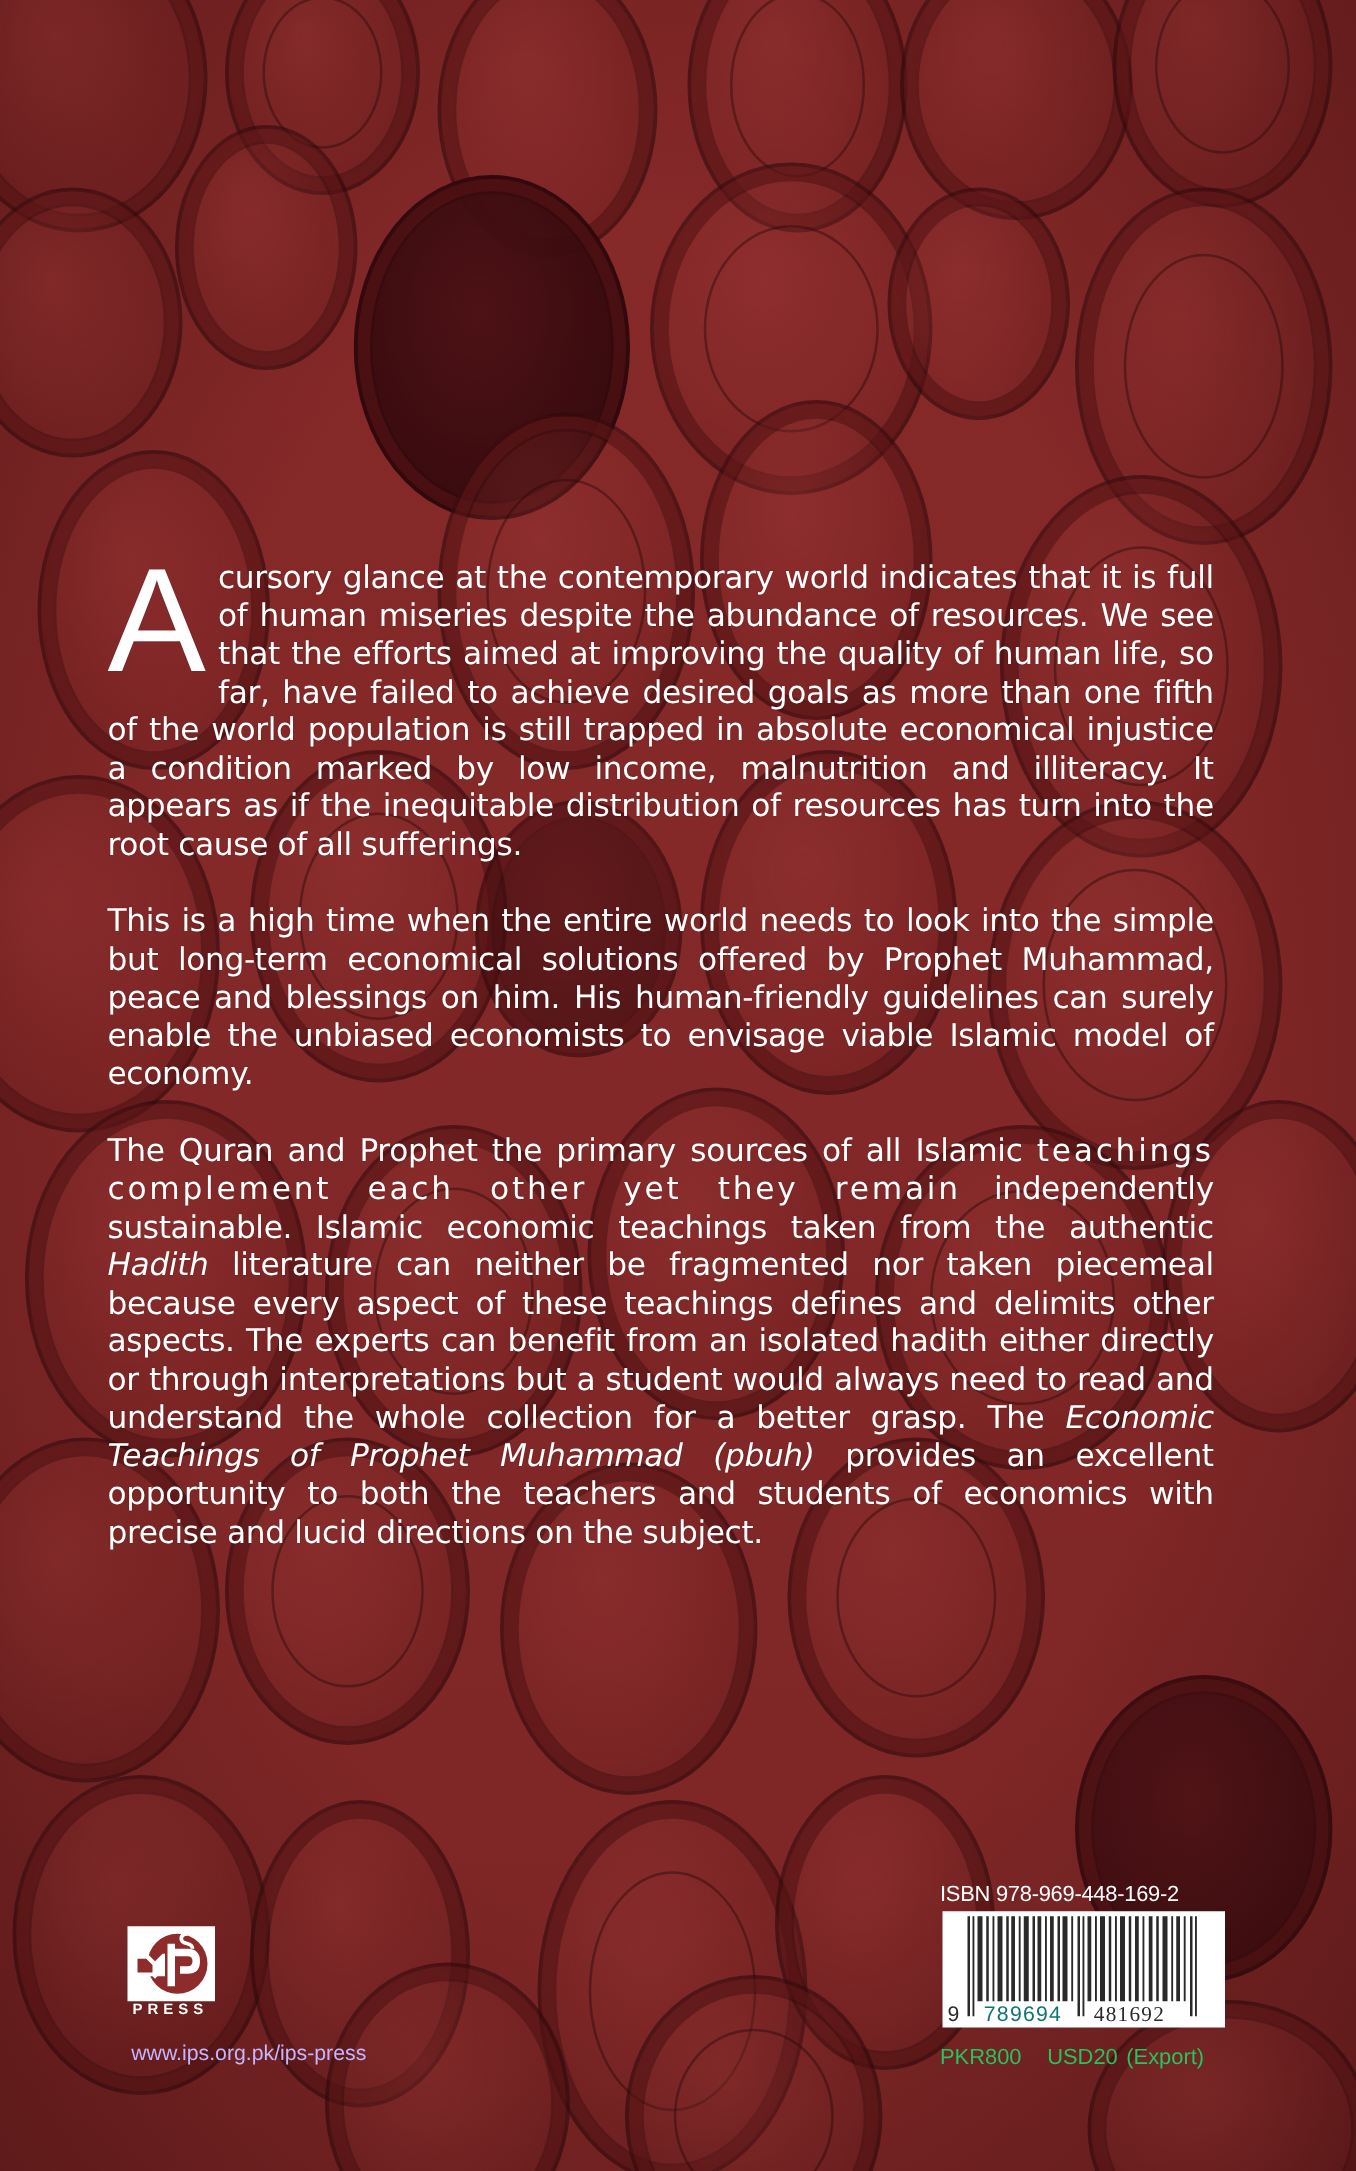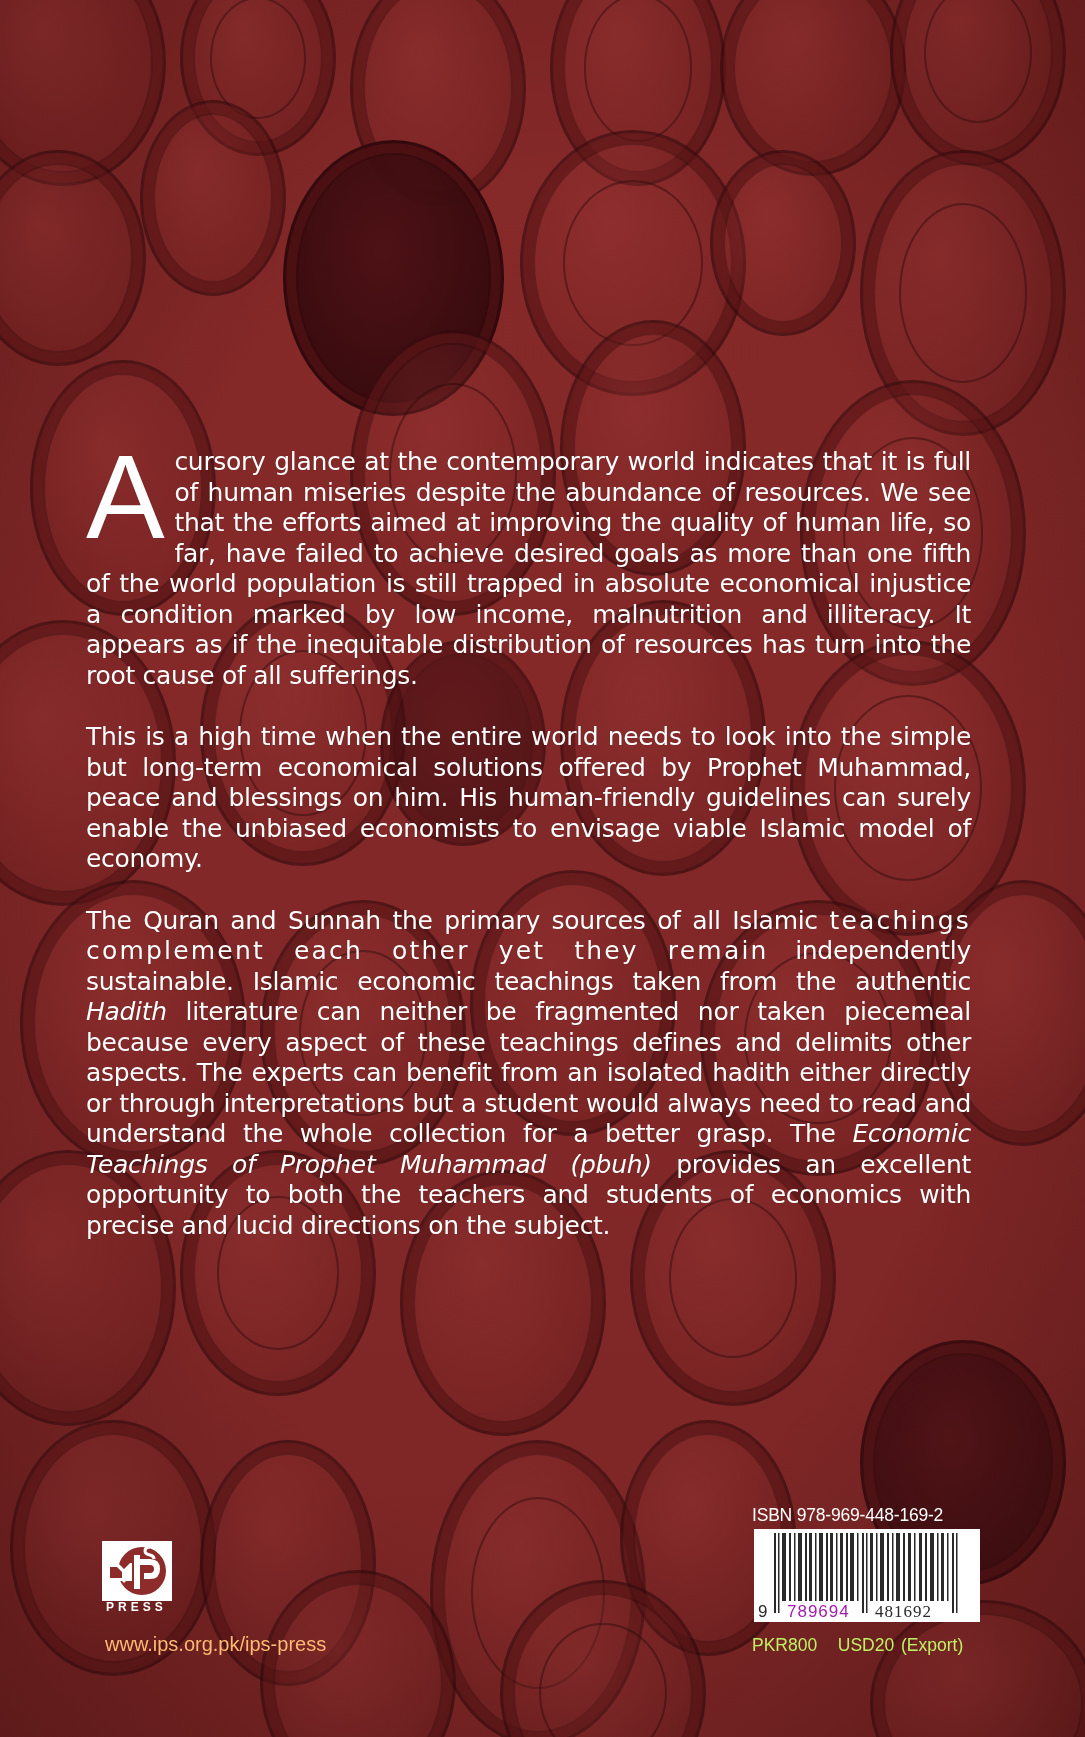--- a/index.html
+++ b/index.html
@@ -89,22 +89,22 @@
       font-size: 12px;
       font-weight: bold;
       letter-spacing: 4px;
       color: #ffffff;
     }
     .url {
       position: absolute;
       left: 105px;
       top: 1633px;
       font-family: "Liberation Sans", sans-serif;
-      font-size: 20px;
-      color: #fdba74;
+      font-size: 17px;
+      color: #c4b5fd;
     }
     .isbn {
       position: absolute;
       left: 752px;
       top: 1505px;
       font-family: "Liberation Sans", sans-serif;
       font-size: 17.5px;
       color: #ffffff;
       letter-spacing: -0.2px;
     }
@@ -116,21 +116,21 @@
       height: 93px;
       background: #ffffff;
     }
     .barcode svg { display: block; }
     .price {
       position: absolute;
       left: 752px;
       top: 1635px;
       font-family: "Liberation Sans", sans-serif;
       font-size: 17.5px;
-      color: #bef264;
+      color: #22c55e;
       word-spacing: 2px;
     }
   </style>
 </head>
 <body>
 
 <div class="bg">
   <div class="coin" style="left:-40px;top:-60px;width:200px;height:240px;"></div>
   <div class="coin ring" style="left:180px;top:-40px;width:150px;height:190px;"></div>
   <div class="coin" style="left:350px;top:-30px;width:170px;height:230px;"></div>
@@ -171,21 +171,21 @@
   <div class="coin" style="left:870px;top:1600px;width:220px;height:200px;"></div>
   <div class="shade"></div>
 </div>
 
 <div class="content">
   <p>
     <span class="dropcap">A</span><span>cursory glance at the contemporary world indicates that it is full of human miseries despite the abundance of resources. We see that the efforts aimed at improving the quality of human life, so far, have failed to achieve desired goals as more than one fifth of the world population is still trapped in absolute economical injustice  a condition marked by low income, malnutrition and illiteracy. It appears as if the inequitable distribution of resources has turn into the root cause of all sufferings.</span>
   </p>
   <p>This is a high time when the entire world needs to look into the simple but long-term economical solutions offered by Prophet Muhammad, peace and blessings on him. His human-friendly guidelines can surely enable the unbiased economists to envisage viable Islamic model of economy.</p>
   <p>
-    <span>The Quran and Sunnah  the primary sources of all Islamic</span>
+    <span>The Quran and Prophet  the primary sources of all Islamic</span>
     <span class="wide">teachings complement each other yet they remain</span>
     <span>independently sustainable. Islamic economic teachings taken from the authentic </span><em>Hadith</em><span> literature can neither be fragmented nor taken piecemeal because every aspect of these teachings defines and delimits other aspects. The experts can benefit from an isolated hadith either directly or through interpretations but a student would always need to read and understand the whole collection for a better grasp. The </span><em>Economic Teachings of Prophet Muhammad (pbuh)</em><span> provides an excellent opportunity to both the teachers and students of economics with precise and lucid directions on the subject.</span>
   </p>
 </div>
 
 <div class="logo">
   <svg width="70" height="60" viewBox="0 0 70 60">
     <circle cx="40" cy="30" r="24" fill="#8e2b2b"></circle>
     <path d="M4 22 L16 22 L22 28 L28 22 L30 22 L30 40 L24 40 L22 42 L20 40 L4 40 Z" fill="#ffffff"></path>
     <path d="M8 26 L15 26 L20 31 L20 37 L8 37 Z" fill="#8e2b2b"></path>
@@ -233,16 +233,16 @@
       <rect x="171" y="4" width="2" height="68"></rect>
       <rect x="176" y="4" width="4" height="68"></rect>
       <rect x="183" y="4" width="1.5" height="68"></rect>
       <rect x="187" y="4" width="3" height="68"></rect>
       <rect x="193" y="4" width="1.5" height="68"></rect>
       <rect x="198" y="4" width="2" height="80"></rect>
       <rect x="202" y="4" width="1.5" height="80"></rect>
     </g>
   </svg>
   <span style="position:absolute;left:4px;top:73px;font-family:'Liberation Sans',sans-serif;font-size:17px;color:#2a2a2a;">9</span>
-  <span style="position:absolute;left:33px;top:73px;font-family:'Liberation Sans',sans-serif;font-size:17px;color:#a21caf;letter-spacing:1px;">789694</span>
+  <span style="position:absolute;left:33px;top:73px;font-family:'Liberation Sans',sans-serif;font-size:17px;color:#0f766e;letter-spacing:1px;">789694</span>
   <span style="position:absolute;left:121px;top:73px;font-family:Liberation Serif, serif;font-size:17px;color:#2a2a2a;letter-spacing:1px;">481692</span>
 </div>
 <div class="price" style="white-space:pre;">PKR800   USD20 (Export)</div>
 
 </body></html>

